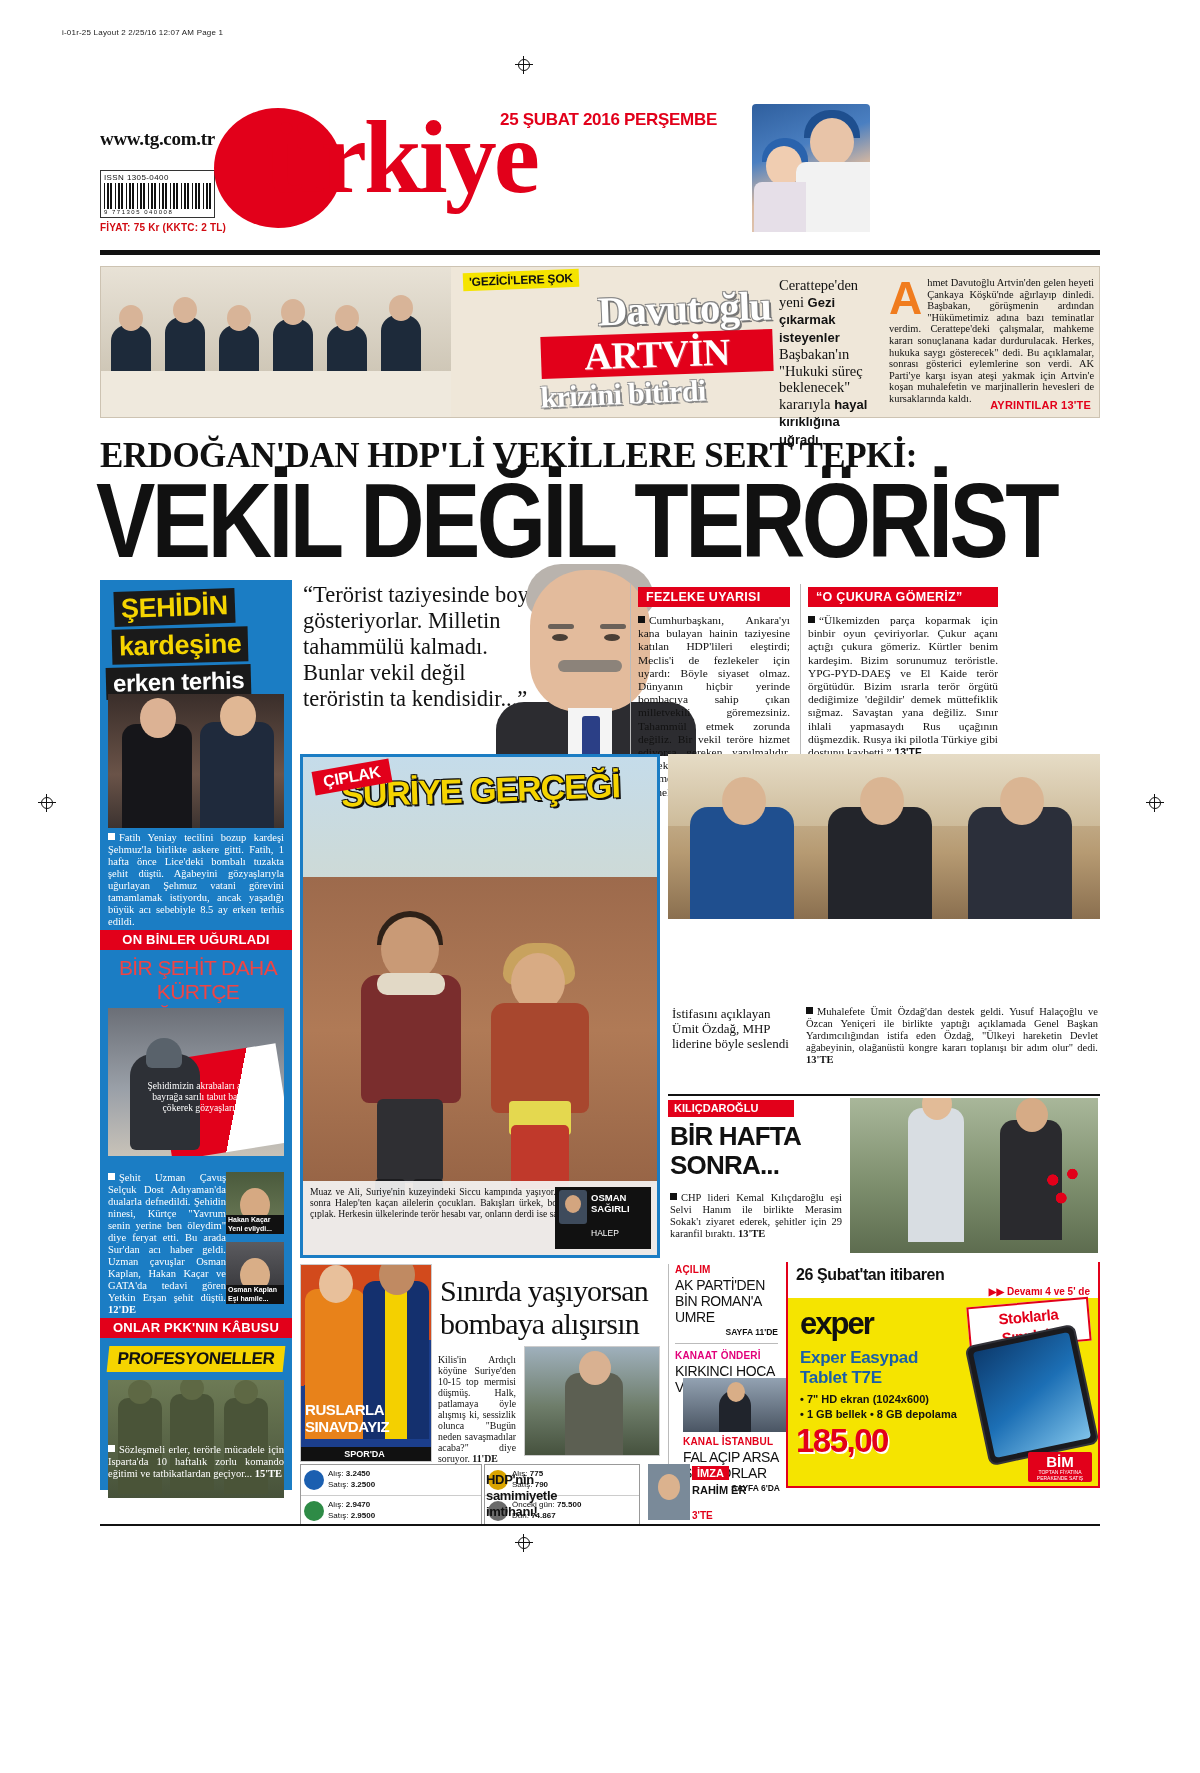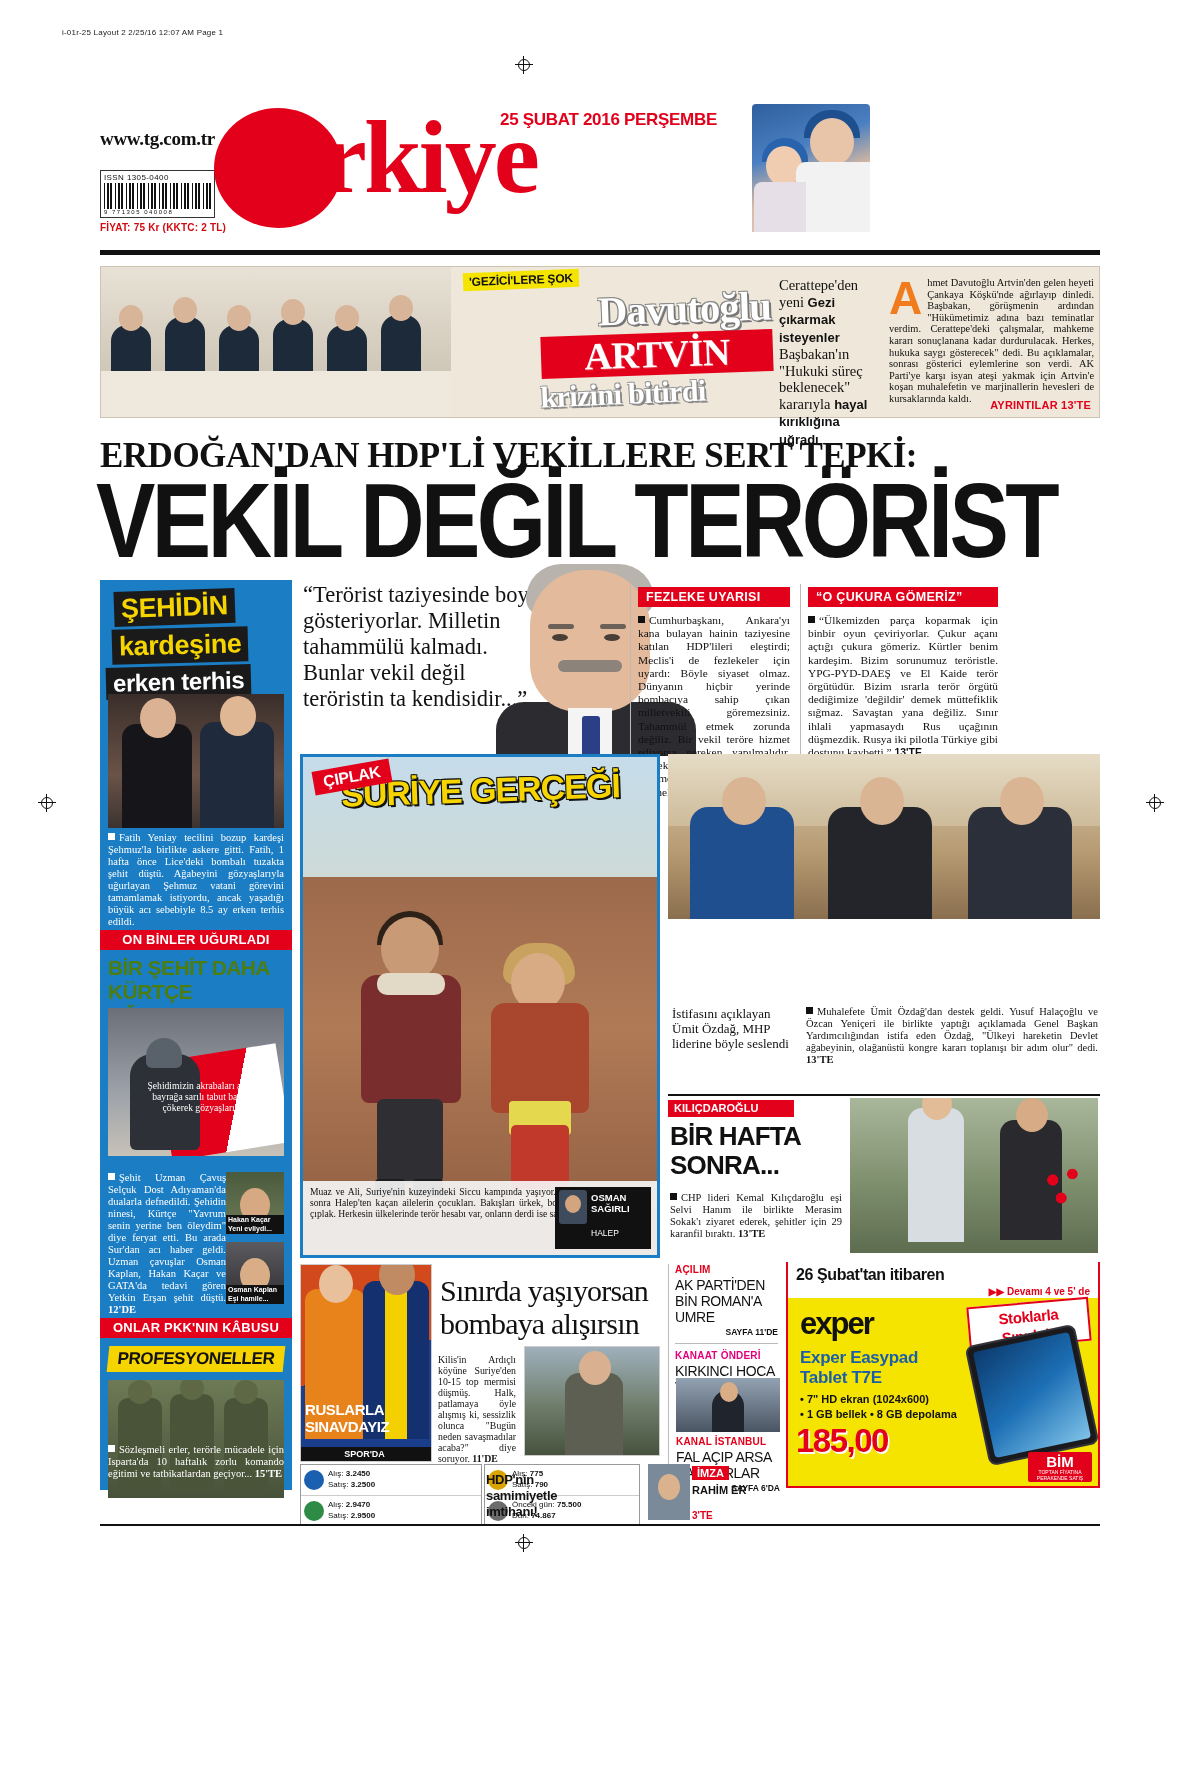--- a/index.html
+++ b/index.html
@@ -222,22 +222,22 @@
     color:#fff; text-align:justify;
   }
   .wbullet { display:inline-block; width:7px; height:7px; background:#fff; margin-right:4px; vertical-align:1px; }
   .lsb-red {
     position:absolute; left:0; width:192px; height:20px; background:#e2001a;
     color:#fff; font-family:"Liberation Sans", sans-serif; font-weight:bold;
     font-size:13px; line-height:20px; text-align:center; letter-spacing:.2px;
   }
   .lsb-h2 {
     position:absolute; left:8px; width:180px;
-    font-family:"Liberation Sans", sans-serif; font-weight:bold; font-size:21px;
-    line-height:24px; color:#4d7c0f; letter-spacing:-.6px;
+    font-family:"Liberation Sans", sans-serif; font-weight:normal; font-size:21px;
+    line-height:24px; color:#ef4444; letter-spacing:-.6px;text-align:center;
   }
   .lsb-photo2 {
     position:absolute; left:8px; width:176px; height:148px;
     background:linear-gradient(180deg,#6b6f77,#9aa0a8 55%,#c8c2b8);
     overflow:hidden;
   }
   .flag{position:absolute;right:0;top:44px;width:120px;height:100px;background:linear-gradient(110deg,#e2001a 0 58%,#fff 58% 100%);transform:rotate(-9deg);}
   .mourner{position:absolute;left:22px;top:46px;width:70px;height:96px;background:#2d3036;border-radius:22px 22px 6px 6px;}
   .mourner::after{content:"";position:absolute;left:16px;top:-16px;width:36px;height:30px;border-radius:18px 18px 6px 6px;background:#59626b;}
   .cap-white {
@@ -800,21 +800,21 @@
       <div class="brief-ref">SAYFA 11'DE</div>
     </div>
     <div class="brief-hr"></div>
     <div>
       <div class="brief-label" style="color:#e2007a;">KANAAT ÖNDERİ</div>
       <div class="brief-h">KIRKINCI HOCA VEFAT ETTİ</div>
       <div class="brief-ref">SAYFA 15'TE</div>
     </div>
   </div>
 
-  <div class="brief2" style="border-left:1px solid #bbb; padding-left:7px;">
+  <div class="brief2" style="border-left:1px solid #bbb; padding-left:14px;">
     <div class="brief-photo" style="position:relative; background:linear-gradient(180deg,#93a2b2,#4a5563);">
       <div style="position:absolute;left:36px;top:12px;width:32px;height:42px;border-radius:16px 16px 0 0;background:#20242c;"></div>
       <div style="position:absolute;left:44px;top:4px;width:18px;height:20px;border-radius:50%;background:#d9ae87;"></div>
     </div>
     <div class="brief-label" style="color:#e2001a; margin-top:4px;">KANAL İSTANBUL</div>
     <div class="brief-h">FAL AÇIP ARSA SATIYORLAR</div>
     <div class="brief-ref">SAYFA 6'DA</div>
   </div>
 
   <div class="ad">

